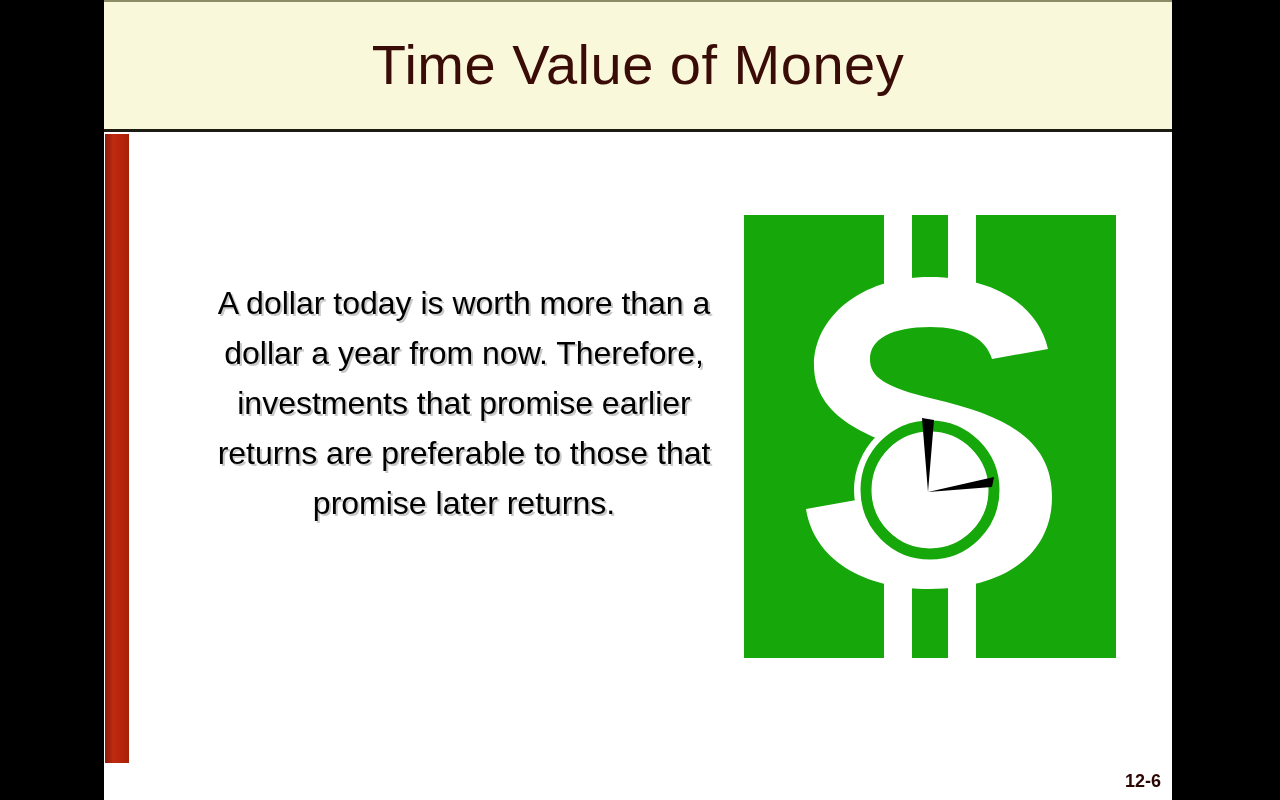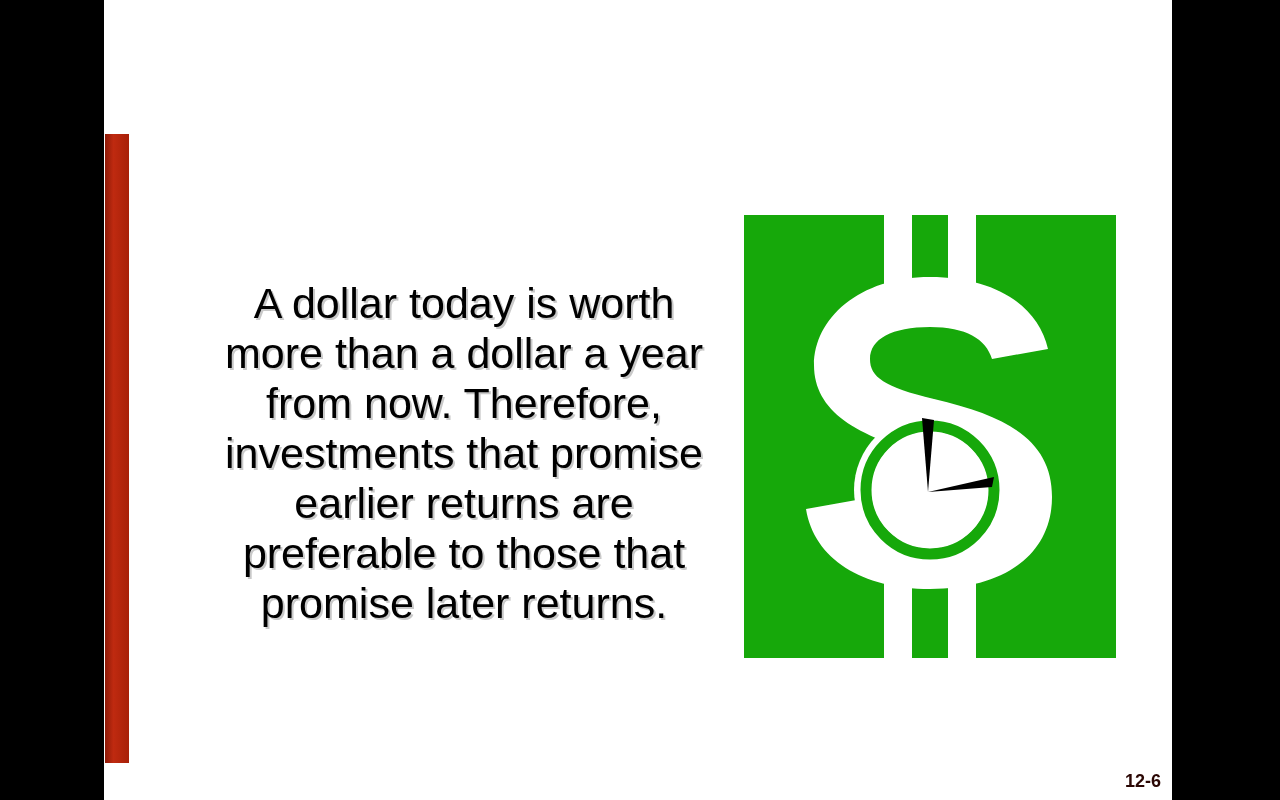--- a/index.html
+++ b/index.html
@@ -72,21 +72,21 @@
     background: linear-gradient(to right, #8d1a08 0%, #bf2a10 35%, #a82008 100%);
   }
 
   
   .body-block {
     position: absolute;
     left: 110px;
     top: 278px;
     width: 500px;
     text-align: center;
-    font-size: 43px;
+    font-size: 32px;
     line-height: 50px;
     color: #000000;
     text-shadow: 2px 2px 0 #c9c9c9;
     font-family: "Liberation Sans", sans-serif;
     white-space: pre-line;
   }
 
   
   .graphic-wrap {
     position: absolute;
@@ -113,20 +113,23 @@
     letter-spacing: 0px;
   }
 </style>
 </head>
 <body>
 
 <div id="slide-root">
 
   <div class="slide-canvas">
 
+    <div class="title-band">
+      <div class="title-text">Time Value of Money</div>
+    </div>
 
     <div class="accent-bar"></div>
 
     <div class="body-block">A dollar today is worth more than a dollar a year from now.  Therefore, investments that promise earlier returns are preferable to those that promise later returns.</div>
 
     <div class="graphic-wrap">
       <svg viewBox="0 0 372 443" xmlns="http://www.w3.org/2000/svg">
 
         <rect x="0" y="0" width="372" height="443" fill="#16a80a"></rect>
 

